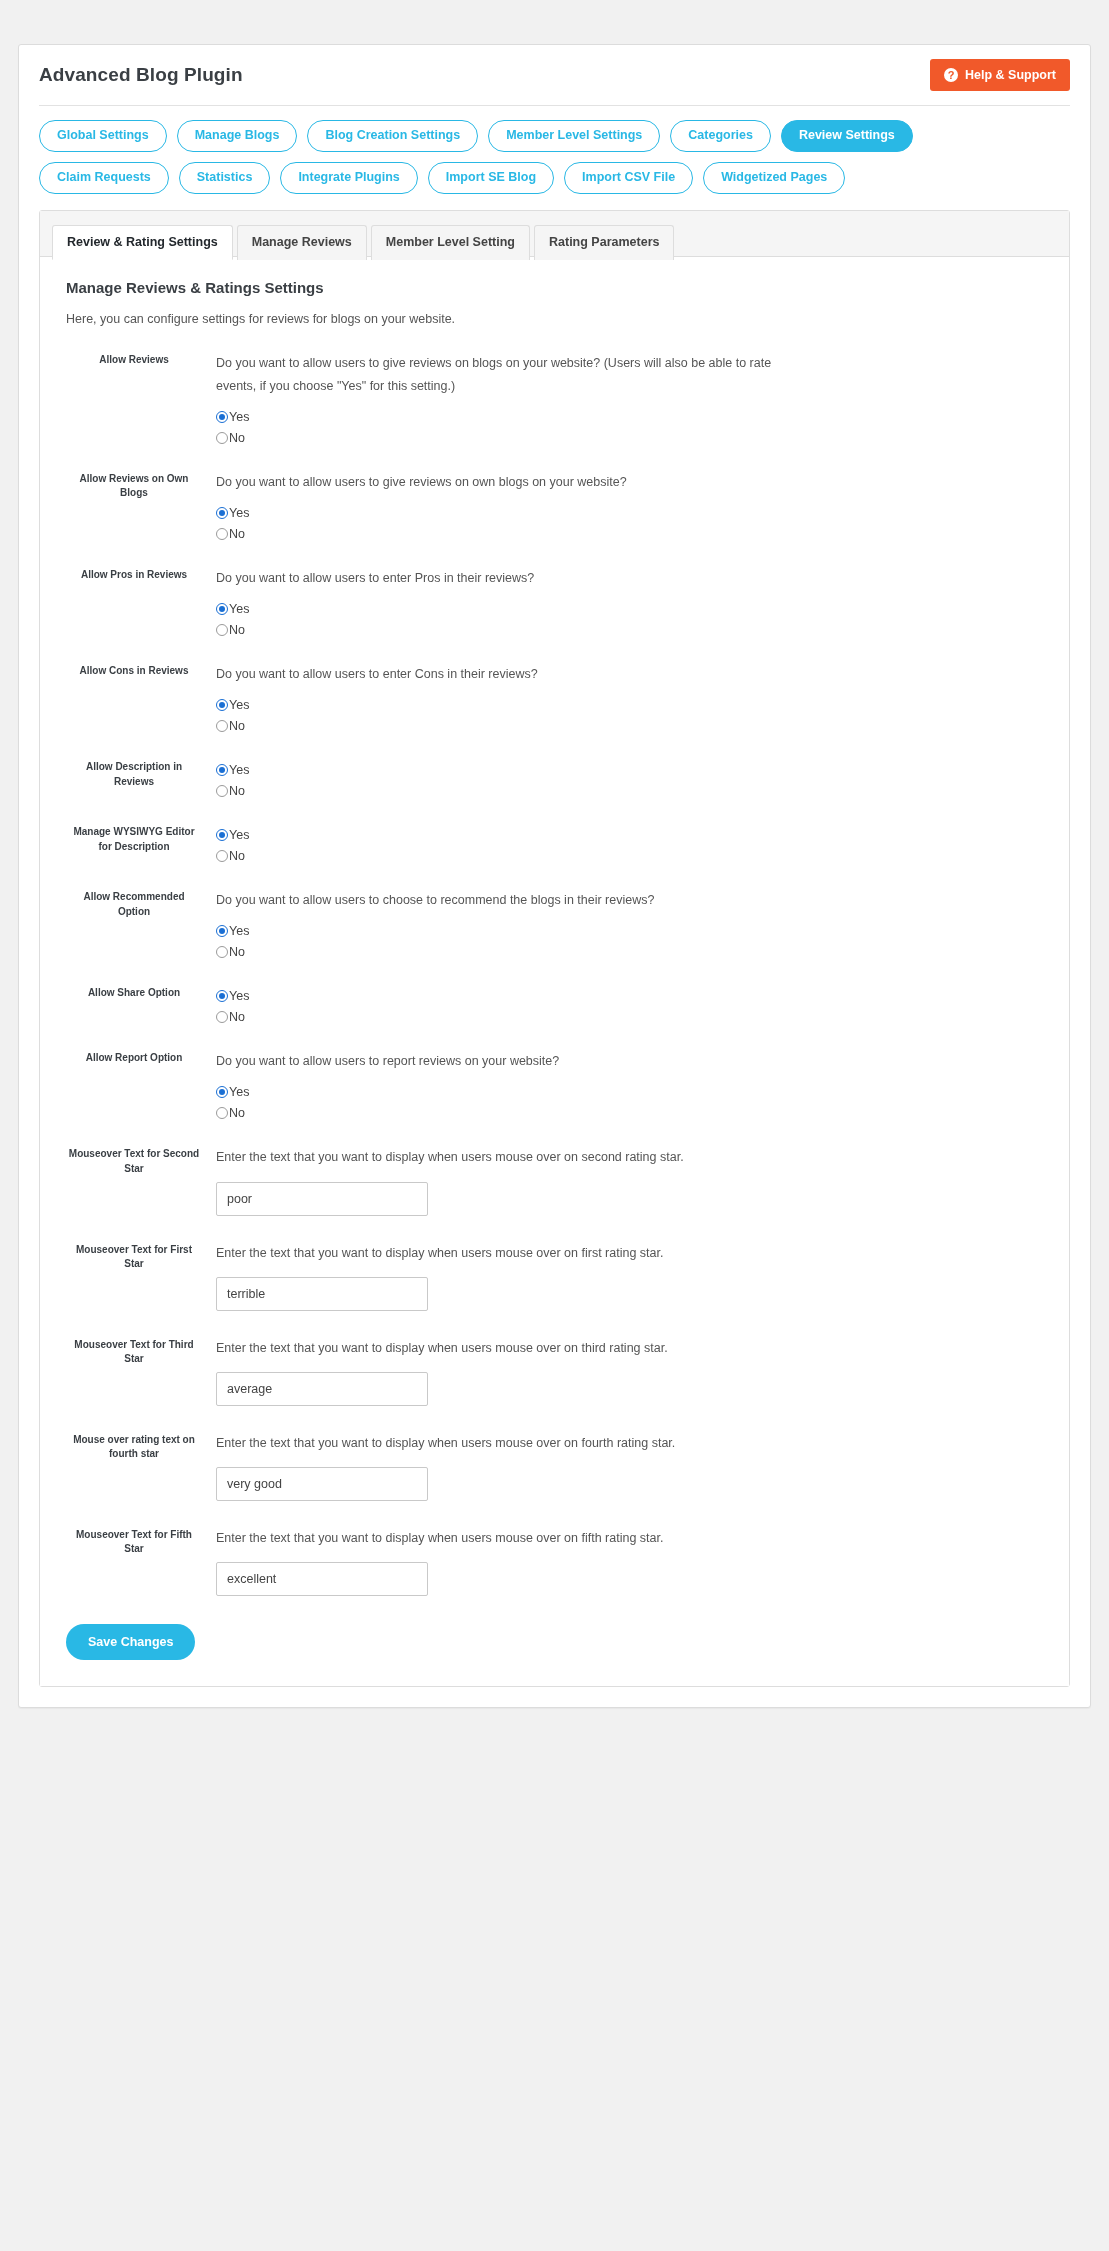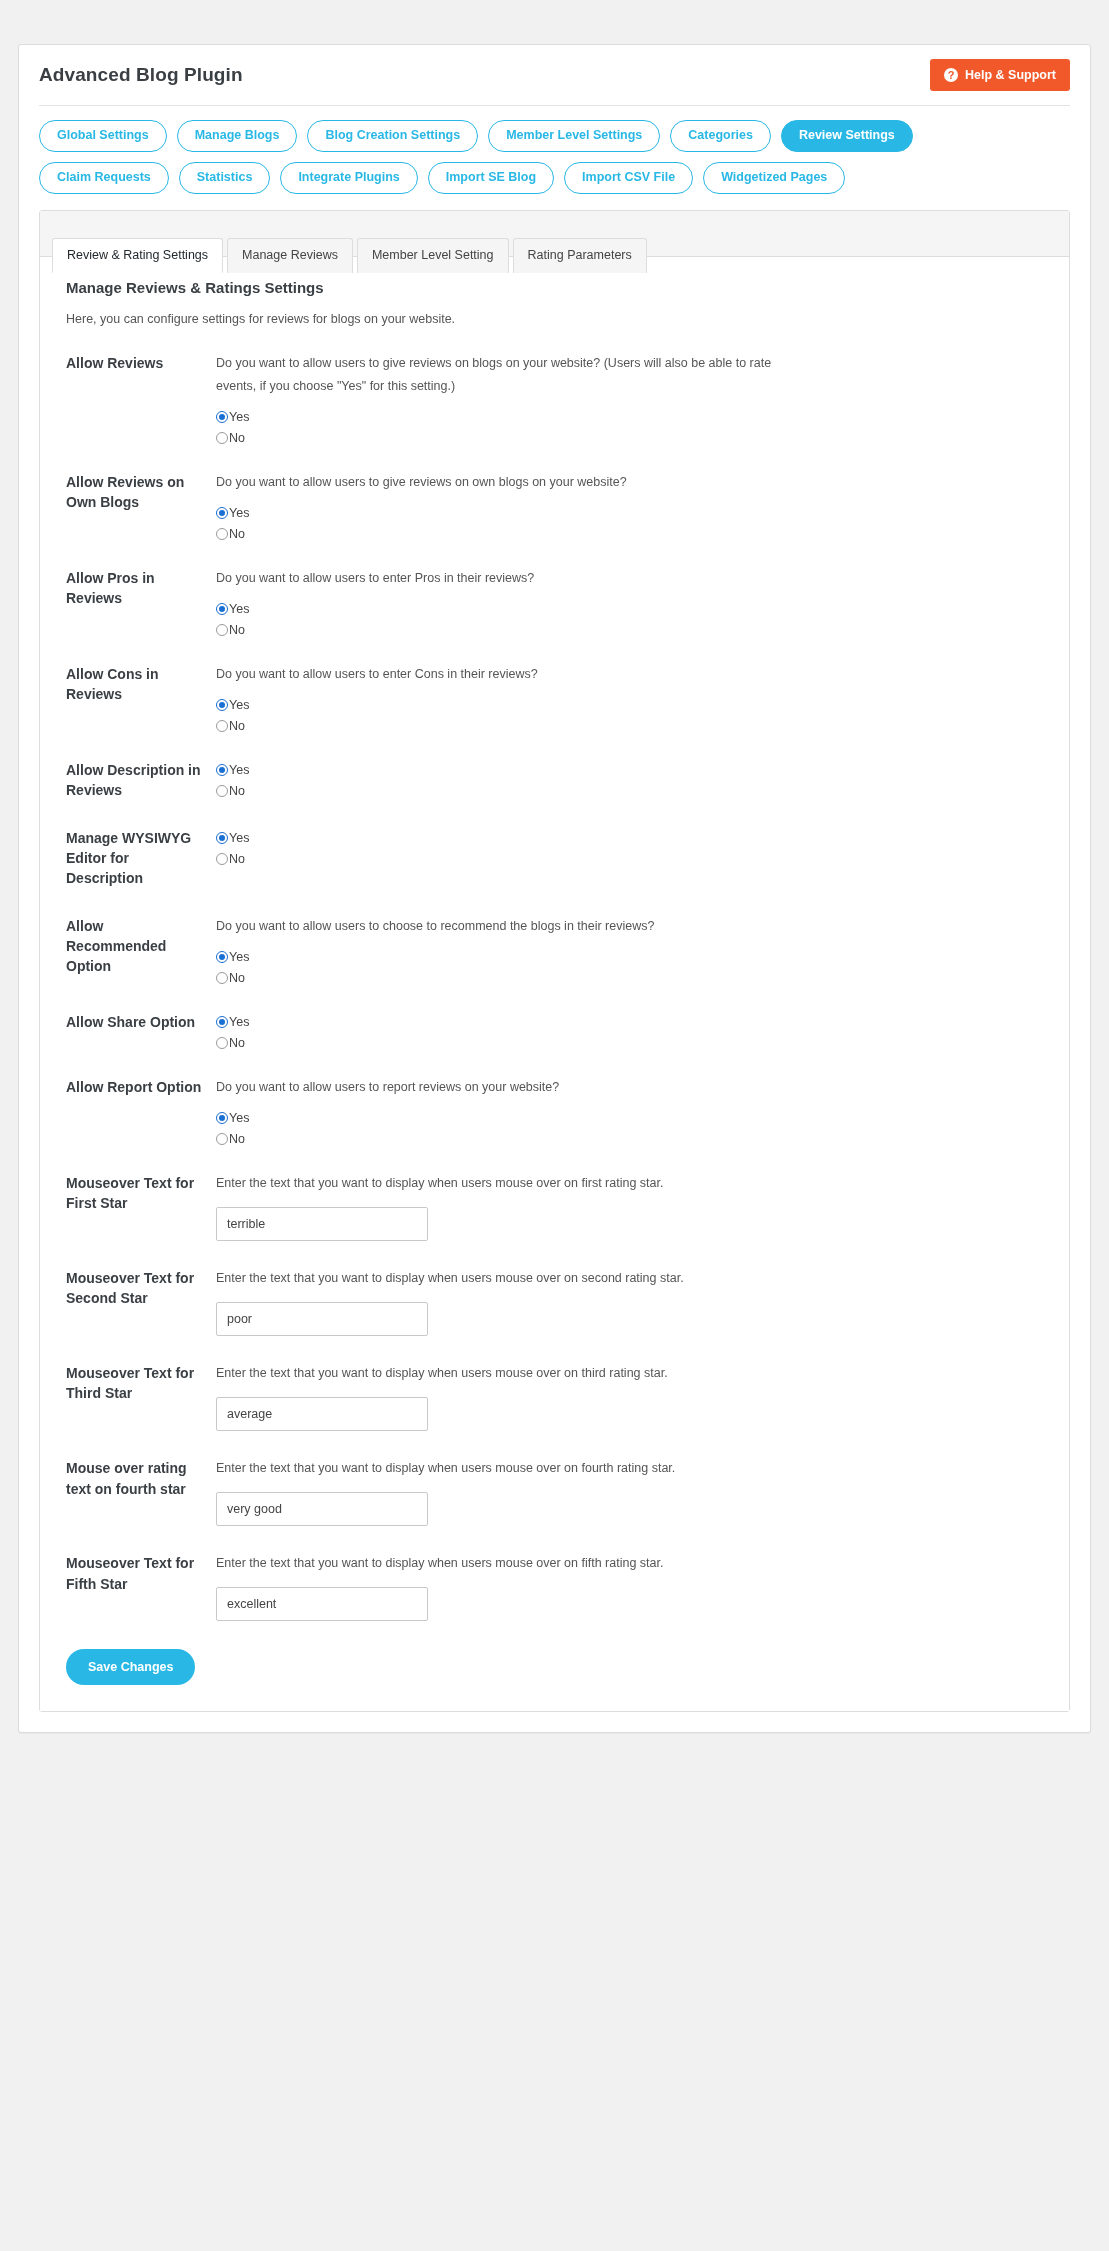--- a/index.html
+++ b/index.html
@@ -58,38 +58,39 @@
   
   .inner-wrap { padding: 0 20px 20px 20px; }
   .card {
     background: #fff; border: 1px solid #ddd; border-radius: 3px;
   }
   .tabbar {
     display: flex; background: #f5f5f5; border-bottom: 1px solid #ddd;
     padding: 10px 12px 0 12px; gap: 4px;
   }
   .tab {
-    padding: 9px 14px 10px 14px; font-size: 12.5px; font-weight: normal;
+    padding: 9px 14px 10px 14px; font-size: 12.5px; font-weight: bold;
     color: #444; background: #f5f5f5;
     border: 1px solid #ddd; border-bottom: none;
-    border-radius: 3px 3px 0 0; cursor: pointer; position: relative; top: 17px;
+    border-radius: 3px 3px 0 0; cursor: pointer; position: relative; top: 4px;
   }
   .tab.active { background: #fff; color: #23282d; border-bottom: 1px solid #fff; }
 
   .card-body { padding: 22px 26px 26px 26px; background: #fff; }
   .section-title {
     font-size: 15px; font-weight: bold; color: #3a3f44; margin: 0 0 16px 0;
   }
   .section-sub { font-size: 12.5px; color: #555; margin: 0 0 26px 0; }
 
   .row { display: flex; margin-bottom: 26px; align-items: flex-start; }
   .row-label {
     width: 150px; flex: 0 0 150px; padding-right: 14px;
-    font-size: 14px; font-weight: bold; color: #3a3f44; line-height: 1.45;
+    font-size: 10px; font-weight: bold; color: #3a3f44; line-height: 1.45;
     padding-top: 1px;
+    text-align: center;
   }
   .row-field { flex: 1; }
   .field-desc { font-size: 12.5px; color: #555; line-height: 1.85; margin: 0 0 12px 0; max-width: 580px; }
 
   .radio-group { margin-top: 4px; }
   .radio-line { display: flex; align-items: center; gap: 1px; margin-bottom: 7px; }
   .radio-line:last-child { margin-bottom: 0; }
   .radio {
     width: 12px; height: 12px; border-radius: 50%;
     border: 1px solid #9a9a9a; background: #fff; display: inline-block;
@@ -299,28 +300,28 @@
                       <span class="radio-label">Yes</span>
                     </div>
                     <div class="radio-line">
                       <span class="radio"></span>
                       <span class="radio-label">No</span>
                     </div>
                   </div>
                 </div>
               </div>
               <div class="row">
+                <div class="row-label">Mouseover Text for Second Star</div>
+                <div class="row-field"><p class="field-desc">Enter the text that you want to display when users mouse over on second rating star.</p><input type="text" class="text-input" value="poor" style=""></div>
+              </div>
+              <div class="row">
                 <div class="row-label">Mouseover Text for First Star</div>
                 <div class="row-field"><p class="field-desc">Enter the text that you want to display when users mouse over on first rating star.</p><input type="text" class="text-input" value="terrible" style=""></div>
               </div>
               <div class="row">
-                <div class="row-label">Mouseover Text for Second Star</div>
-                <div class="row-field"><p class="field-desc">Enter the text that you want to display when users mouse over on second rating star.</p><input type="text" class="text-input" value="poor" style=""></div>
-              </div>
-              <div class="row">
                 <div class="row-label">Mouseover Text for Third Star</div>
                 <div class="row-field"><p class="field-desc">Enter the text that you want to display when users mouse over on third rating star.</p><input type="text" class="text-input" value="average" style=""></div>
               </div>
               <div class="row">
                 <div class="row-label">Mouse over rating text on fourth star</div>
                 <div class="row-field"><p class="field-desc">Enter the text that you want to display when users mouse over on fourth rating star.</p><input type="text" class="text-input" value="very good" style=""></div>
               </div>
               <div class="row">
                 <div class="row-label">Mouseover Text for Fifth Star</div>
                 <div class="row-field"><p class="field-desc">Enter the text that you want to display when users mouse over on fifth rating star.</p><input type="text" class="text-input" value="excellent" style=""></div>

